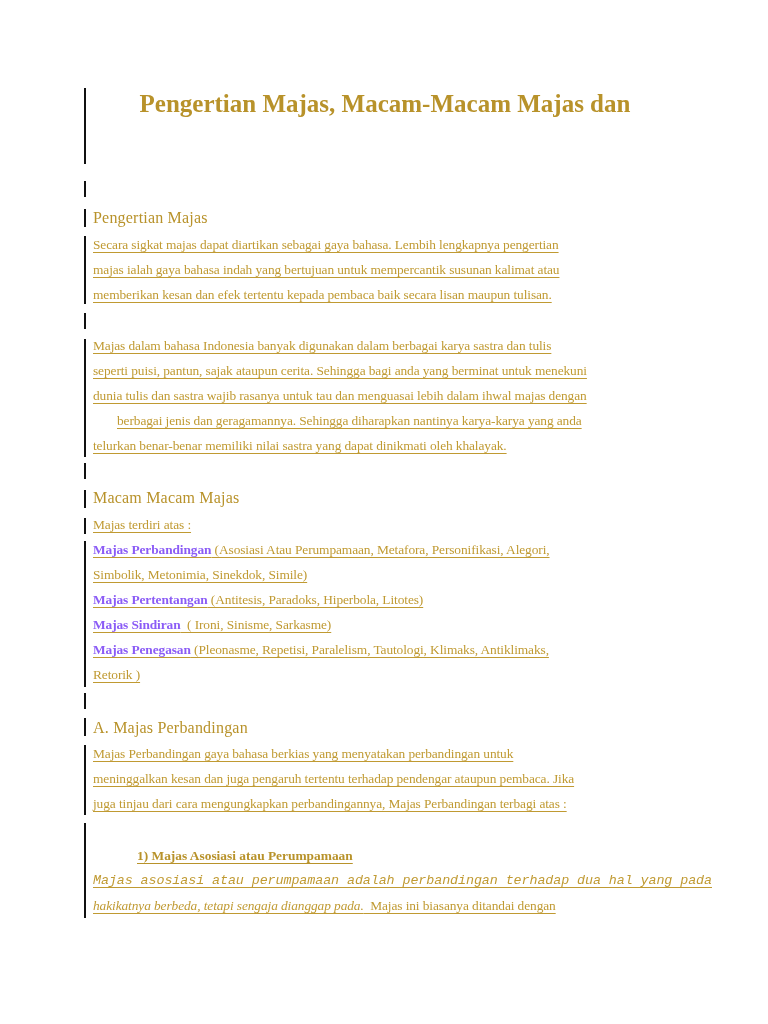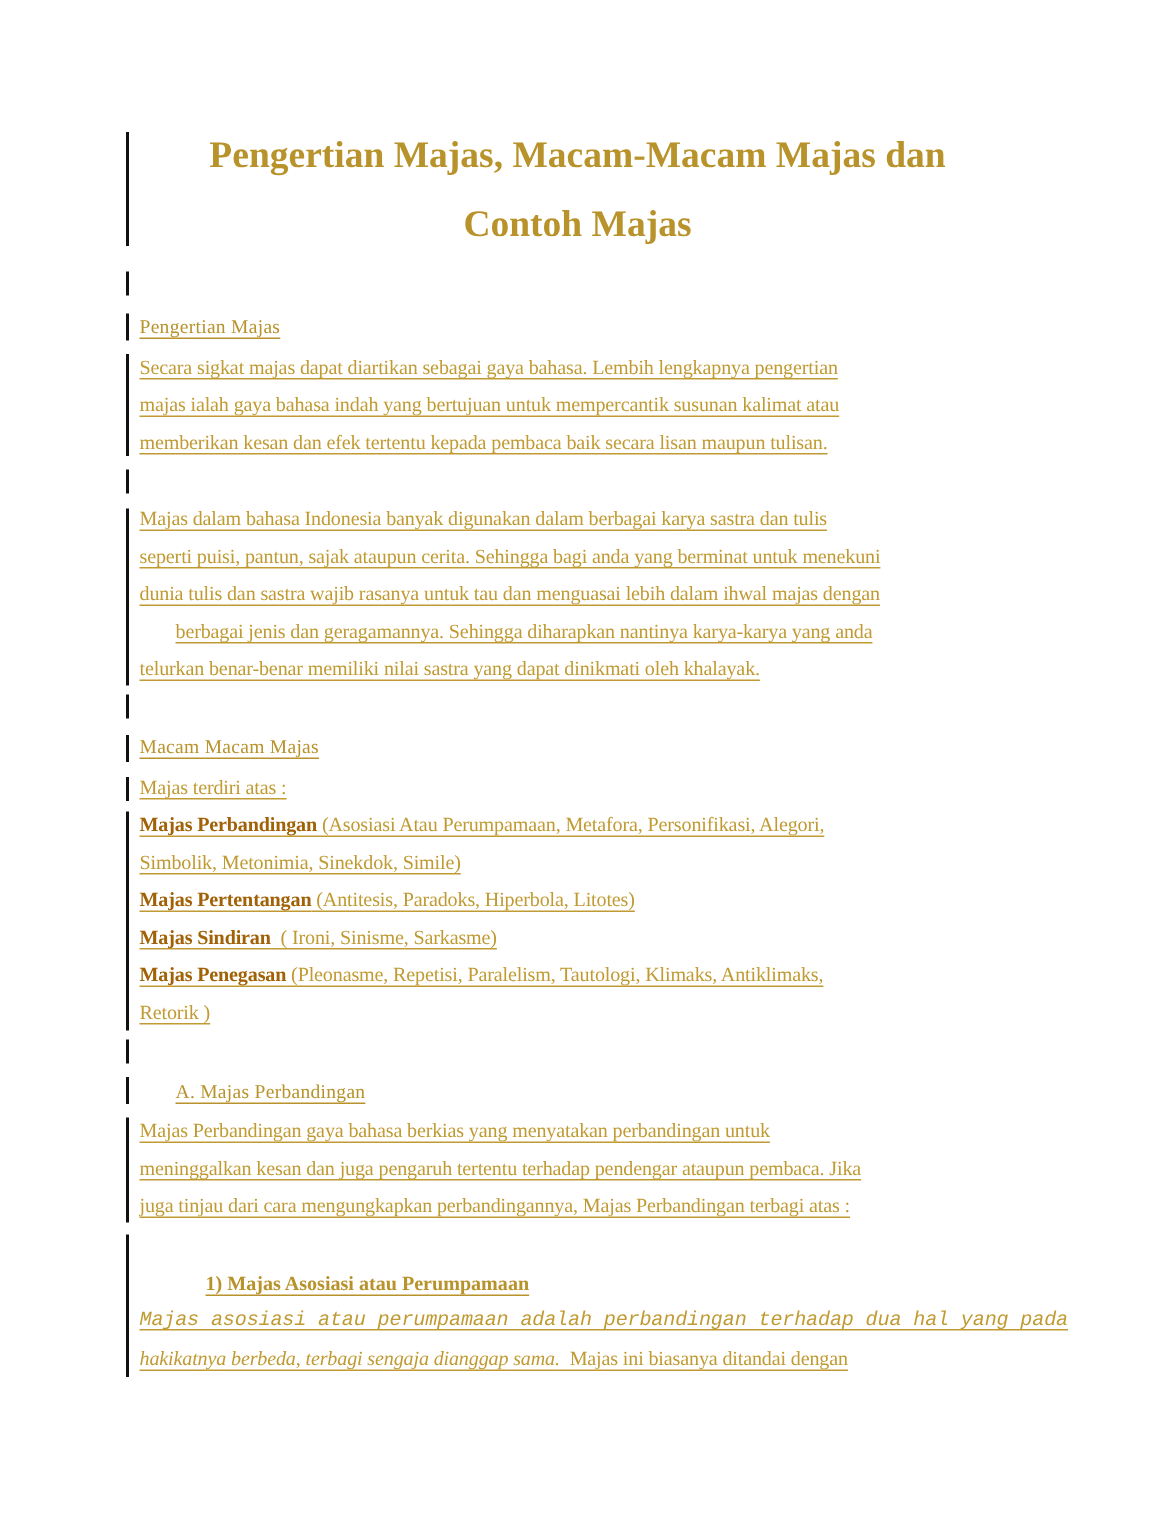--- a/index.html
+++ b/index.html
@@ -49,41 +49,40 @@
       color: #c09a32;
       text-decoration: underline;
       text-decoration-thickness: 1px;
       text-underline-offset: 3px;
       letter-spacing: -0.1px;
     }
     .heading {
       position: absolute;
       left: 93px;
       white-space: nowrap;
-      font-size: 13px;
+      font-size: 16px;
       line-height: 20px;
       color: #b8922a;
       font-weight: normal;
-      text-decoration: underline;
       text-decoration-thickness: 1px;
       text-underline-offset: 3px;
       letter-spacing: 0.2px;
     }
     .sub-bold {
       position: absolute;
       left: 93px;
       white-space: nowrap;
       font-size: 13.4px;
       font-weight: bold;
       line-height: 18px;
       color: #b8922a;
       text-decoration: underline;
       text-underline-offset: 3px;
     }
-    .b { font-weight: bold; color: #a16207; }
+    .b { font-weight: bold; color: #8b5cf6; }
     .i { font-style: italic; }
   </style>
 </head>
 <body>
 
 <div class="page">
 
   <div class="bar" style="top:88px;height:76px;"></div>
   <div class="bar" style="top:181px;height:16px;"></div>
   <div class="bar" style="top:209px;height:18px;"></div>
@@ -94,23 +93,20 @@
   <div class="bar" style="top:490px;height:18px;"></div>
   <div class="bar" style="top:518px;height:16px;"></div>
   <div class="bar" style="top:541px;height:146px;"></div>
   <div class="bar" style="top:693px;height:16px;"></div>
   <div class="bar" style="top:718px;height:18px;"></div>
   <div class="bar" style="top:745px;height:70px;"></div>
   <div class="bar" style="top:823px;height:95px;"></div>
 
   <div class="title" style="top:81px;">
     <span>Pengertian Majas, Macam-Macam Majas dan</span>
-  </div>
-  <div class="title" style="top:127px;">
-    <span>Contoh Majas</span>
   </div>
 
   <div class="heading" style="top:208px;">Pengertian Majas</div>
   <div class="line" style="top:236px;">Secara sigkat majas dapat diartikan sebagai gaya bahasa. Lembih lengkapnya pengertian</div>
   <div class="line" style="top:261px;text-align:right;">majas ialah gaya  bahasa indah yang bertujuan untuk mempercantik susunan kalimat  atau</div>
   <div class="line" style="top:286px;">memberikan kesan dan efek tertentu kepada pembaca baik secara lisan maupun tulisan.</div>
 
   <div class="line" style="top:362px;">seperti puisi, pantun, sajak ataupun cerita. Sehingga bagi anda yang berminat untuk menekuni</div>
   <div class="line" style="top:337px;">Majas dalam bahasa Indonesia banyak digunakan dalam berbagai karya sastra dan tulis</div>
   <div class="line" style="top:387px;">dunia tulis dan sastra wajib rasanya untuk tau dan menguasai lebih dalam ihwal majas dengan</div>
@@ -131,24 +127,24 @@
 
   <div class="line" style="top:616px;">
     <span class="b">Majas Sindiran</span><span style="white-space:pre;">  ( Ironi, Sinisme, Sarkasme)</span>
   </div>
 
   <div class="line" style="top:641px;">
     <span class="b">Majas Penegasan</span><span> (Pleonasme, Repetisi, Paralelism, Tautologi, Klimaks, Antiklimaks,</span>
   </div>
   <div class="line" style="top:666px;">Retorik )</div>
 
-  <div class="heading" style="top:718px;margin-left:24px;">A. Majas Perbandingan</div>
+  <div class="heading" style="top:718px;">A. Majas Perbandingan</div>
   <div class="line" style="top:745px;">Majas Perbandingan gaya bahasa berkias yang menyatakan perbandingan untuk</div>
   <div class="line" style="top:770px;">meninggalkan  kesan dan juga pengaruh tertentu terhadap pendengar ataupun pembaca. Jika</div>
   <div class="line" style="top:795px;">juga tinjau dari cara mengungkapkan perbandingannya, Majas Perbandingan terbagi atas :</div>
 
   <div class="sub-bold" style="top:847px;margin-left:44px;">1) Majas Asosiasi atau Perumpamaan</div>
   <div class="line i" style="top:872px;font-family:Liberation Mono, monospace;">Majas asosiasi atau perumpamaan adalah perbandingan terhadap dua hal yang pada</div>
   <div class="line" style="top:897px;">
-    <span class="i">hakikatnya berbeda, terbagi sengaja dianggap sama.</span><span style="white-space:pre;">  Majas ini biasanya ditandai dengan</span>
+    <span class="i">hakikatnya berbeda, tetapi sengaja dianggap pada.</span><span style="white-space:pre;">  Majas ini biasanya ditandai dengan</span>
   </div>
 
 </div>
 
 </body></html>

